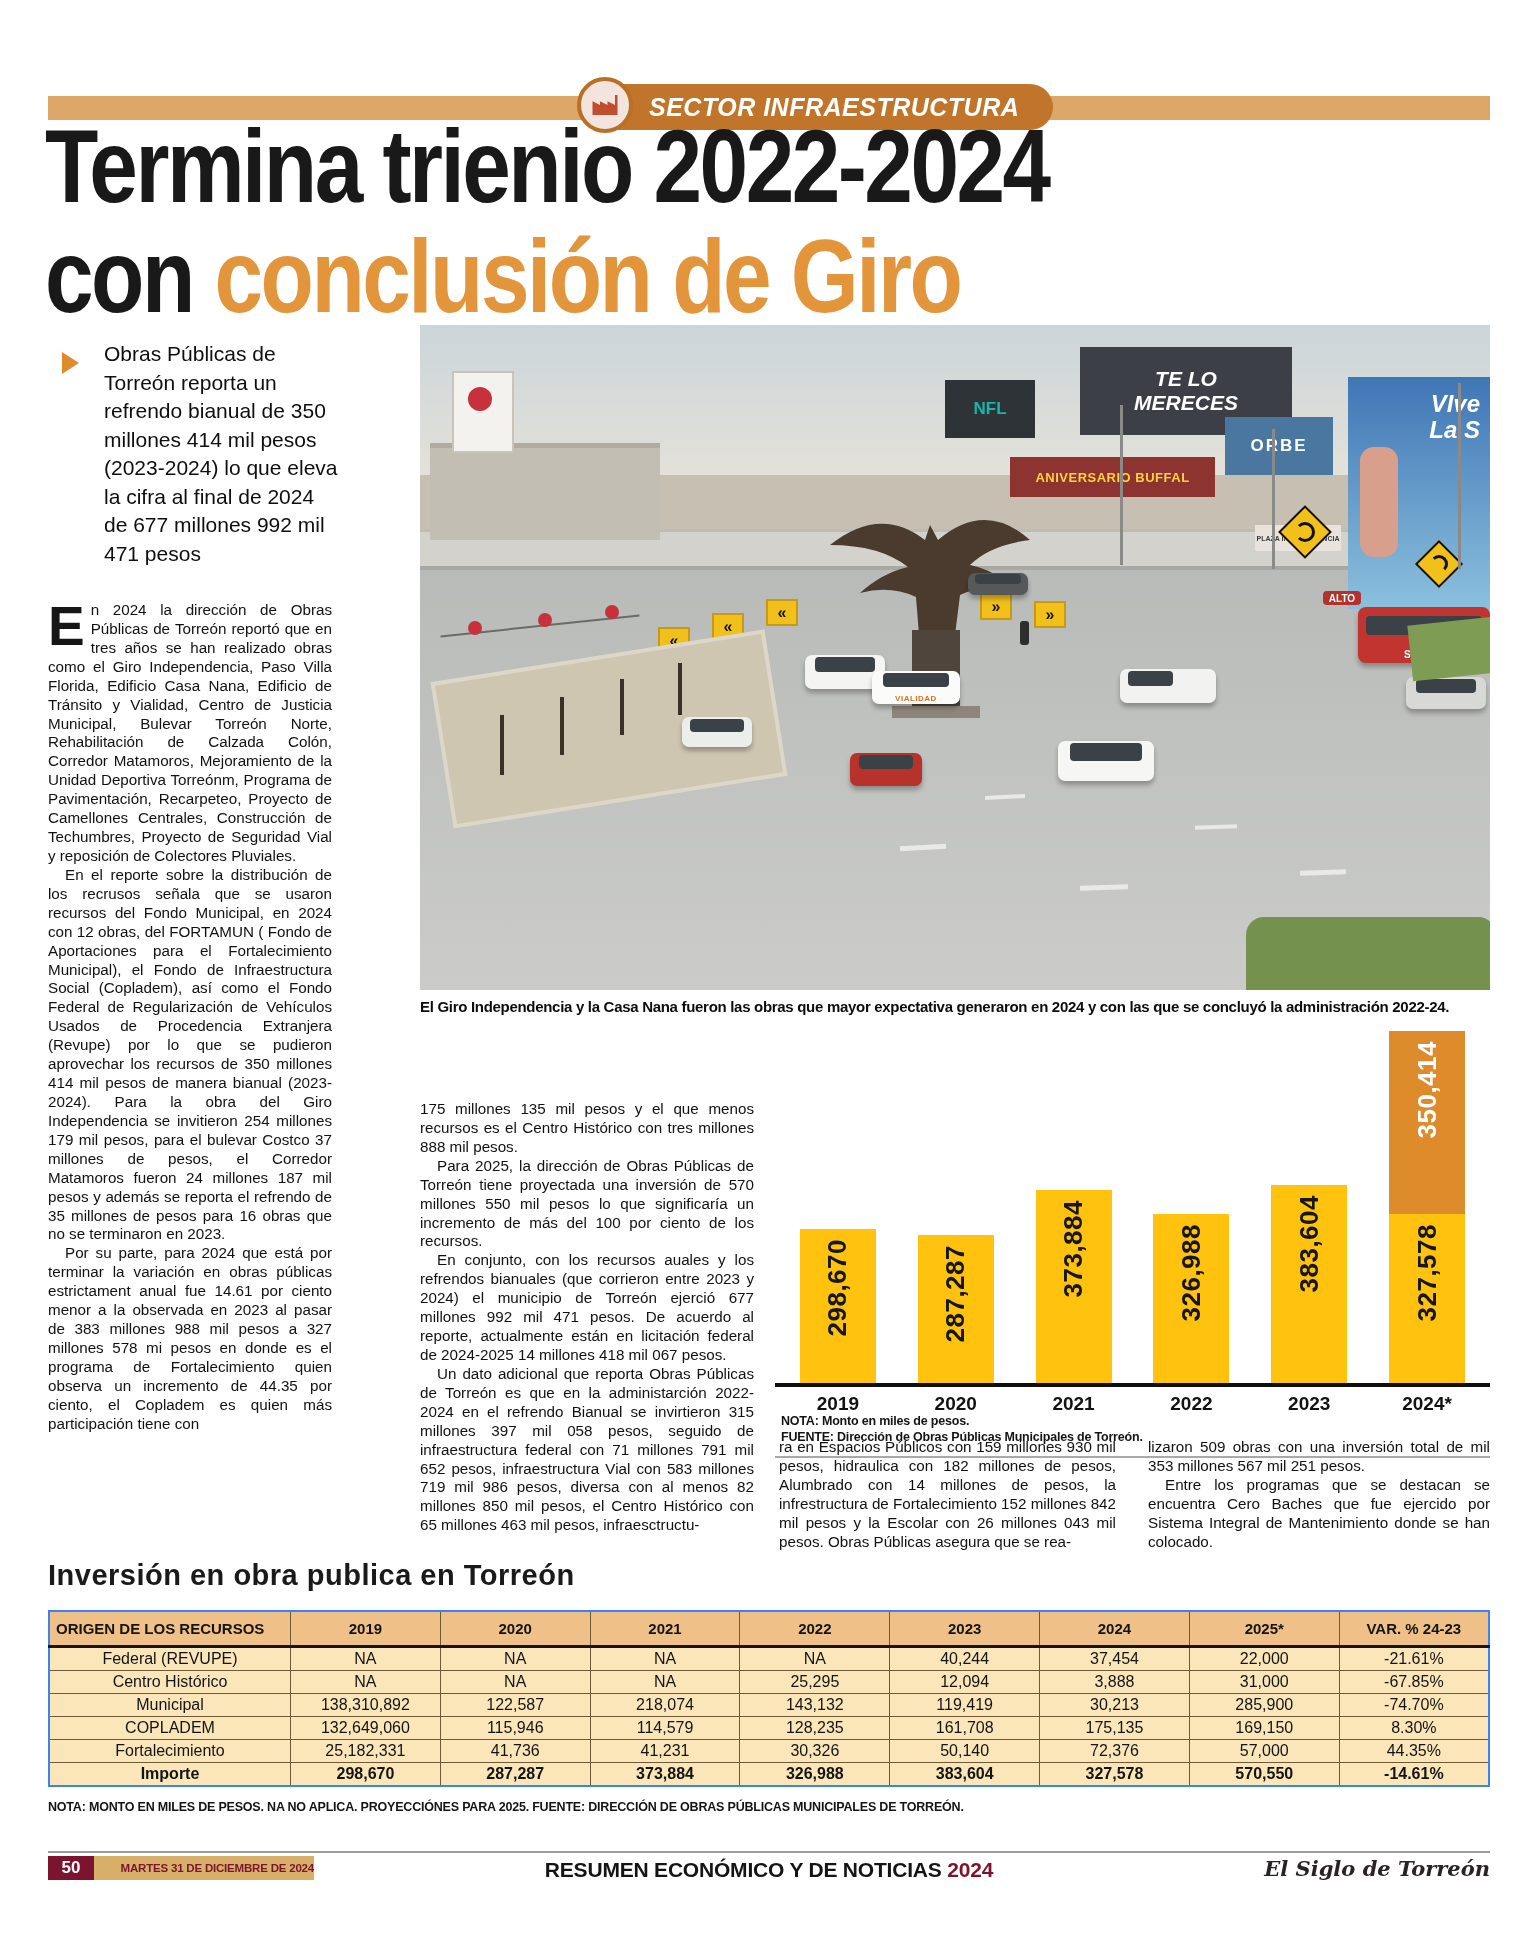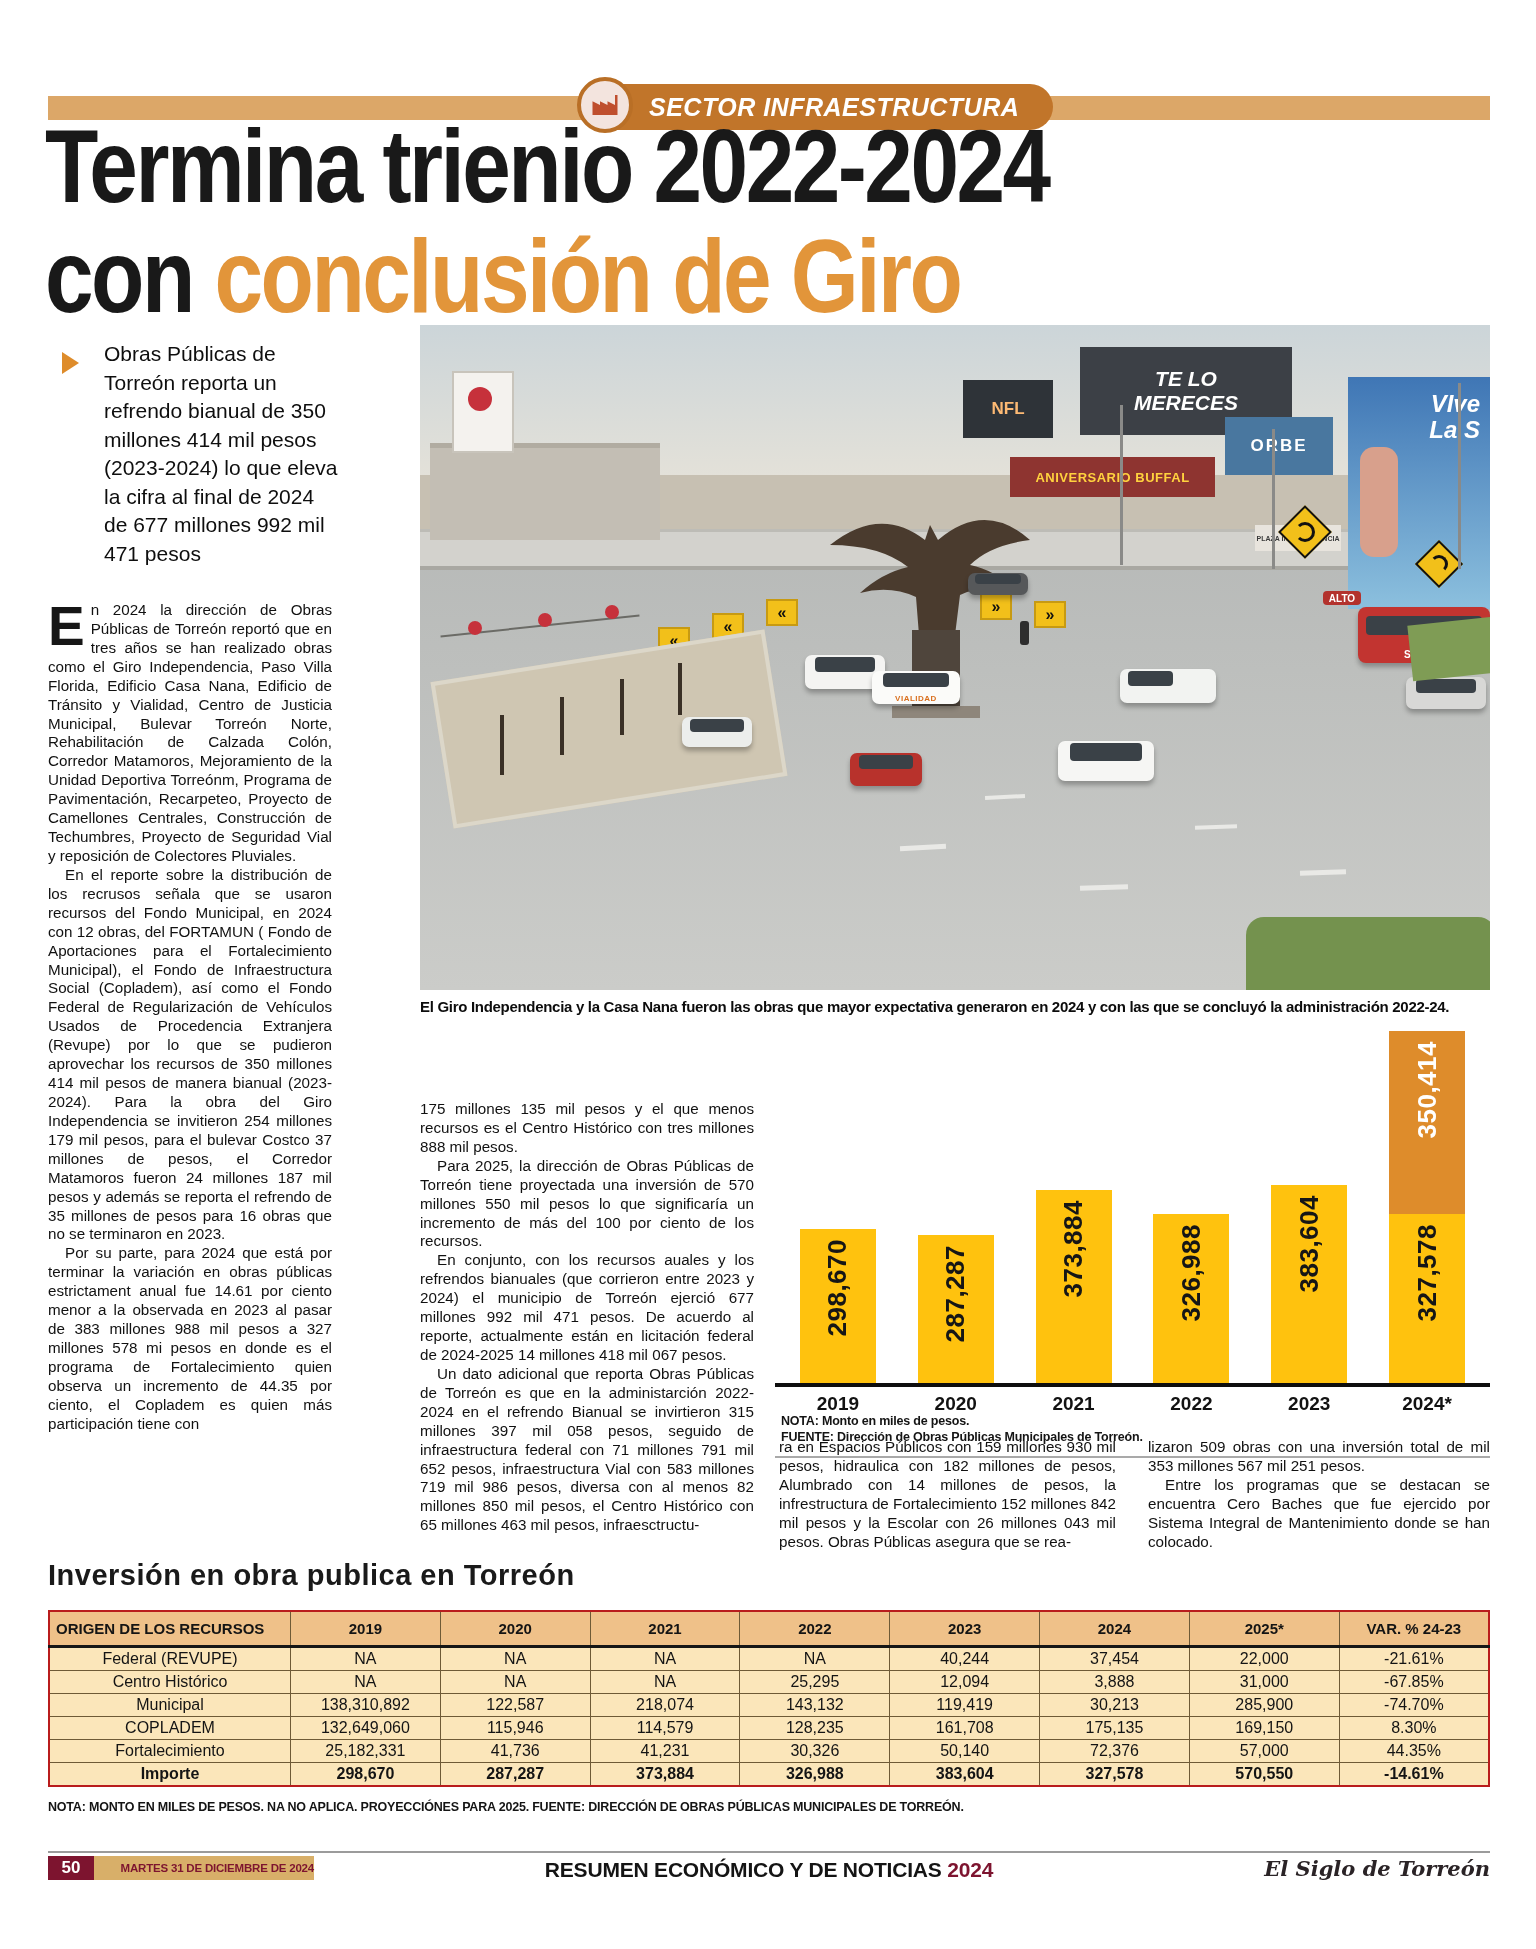--- a/index.html
+++ b/index.html
@@ -9,21 +9,21 @@
   .hl{font-weight:700;color:#191919;letter-spacing:-3px;white-space:nowrap;
       transform:scaleX(.84);transform-origin:0 50%;font-size:104px;line-height:1;}
   .hl .orange{color:#E2953A;}
   .lead{font-size:21px;line-height:1.36;color:#0e0e0e;}
   .bt{font-size:15.2px;line-height:1.245;color:#111;text-align:justify;}
   .bt p{margin:0;}
   .bt p.ind{text-indent:17px;}
   .dropcap{float:left;font-size:55px;line-height:.82;font-weight:700;margin:3px 6px 0 0;color:#161616;}
   .cond{letter-spacing:-0.2px;}
   .caption{font-size:15px;font-weight:700;color:#0c0c0c;letter-spacing:-0.3px;}
-  .invtable{border-collapse:collapse;width:1442px;table-layout:fixed;border:2px solid #b91c1c;}
+  .invtable{border-collapse:collapse;width:1442px;table-layout:fixed;border:2px solid #3b82f6;}
   .invtable th{background:#EFC189;font-size:15px;font-weight:700;padding:8px 4px;
                border:1px solid #6e5a36;border-bottom:3px solid #161616;color:#141414;}
   .invtable th:first-child{text-align:left;padding-left:6px;}
   .invtable td{background:#FBE6BA;border:1px solid #6e5a36;padding:2px 5px;text-align:center;
                font-size:16px;color:#141414;}
   .invtable td:first-child{text-align:center;}
   .invtable tr.importe td{font-weight:700;}
   .car{position:absolute;border-radius:7px;box-shadow:0 4px 5px rgba(0,0,0,.28);}
   .car .win{position:absolute;left:12%;right:12%;top:6%;height:44%;background:#3a4147;border-radius:4px;}
   .sign{position:absolute;display:flex;align-items:center;justify-content:center;font-weight:700;}
@@ -61,21 +61,21 @@
 
   <div class="abs" style="left:420px;top:325px;width:1070px;height:665px;overflow:hidden;
               background:linear-gradient(#aeb1b0,#cbccc9);">
     <div class="abs" style="left:0;top:0;width:1070px;height:175px;background:linear-gradient(#ccd5d9,#e7e3d9);"></div>
     <div class="abs" style="left:0;top:150px;width:1070px;height:62px;background:#c7c0b2;"></div>
     <div class="abs" style="left:0;top:204px;width:1070px;height:34px;background:#d3d2cd;border-top:3px solid #bdbcb6;border-bottom:4px solid #a9a8a2;"></div>
     <div class="abs" style="left:10px;top:118px;width:230px;height:92px;background:#c3beb4;border-top:5px solid #b1aca1;"></div>
     <div class="abs" style="left:32px;top:46px;width:58px;height:78px;background:#f4f2ee;border:2px solid #c8c4bb;"></div>
     <div class="abs" style="left:48px;top:62px;width:24px;height:24px;border-radius:50%;background:#c6313b;"></div>
 
-    <div class="sign" style="left:525px;top:55px;width:90px;height:58px;background:#2e3338;color:#fdba74;font-size:17px;margin-left:18px;">
+    <div class="sign" style="left:525px;top:55px;width:90px;height:58px;background:#2e3338;color:#14b8a6;font-size:17px;">
       <span>NFL</span>
     </div>
     <div class="sign" style="left:660px;top:22px;width:212px;height:88px;background:#3c4046;color:#fff;font-size:21px;font-style:italic;flex-direction:column;line-height:1.15;">
       <span>TE LO</span>
       <span>MERECES</span>
     </div>
     <div class="sign" style="left:590px;top:132px;width:205px;height:40px;background:#8e3430;color:#ffd23e;font-size:13px;letter-spacing:.5px;">
       <span>ANIVERSARIO BUFFAL</span>
     </div>
     <div class="sign" style="left:805px;top:92px;width:108px;height:58px;background:#49779f;color:#fff;font-size:17px;letter-spacing:2px;">

